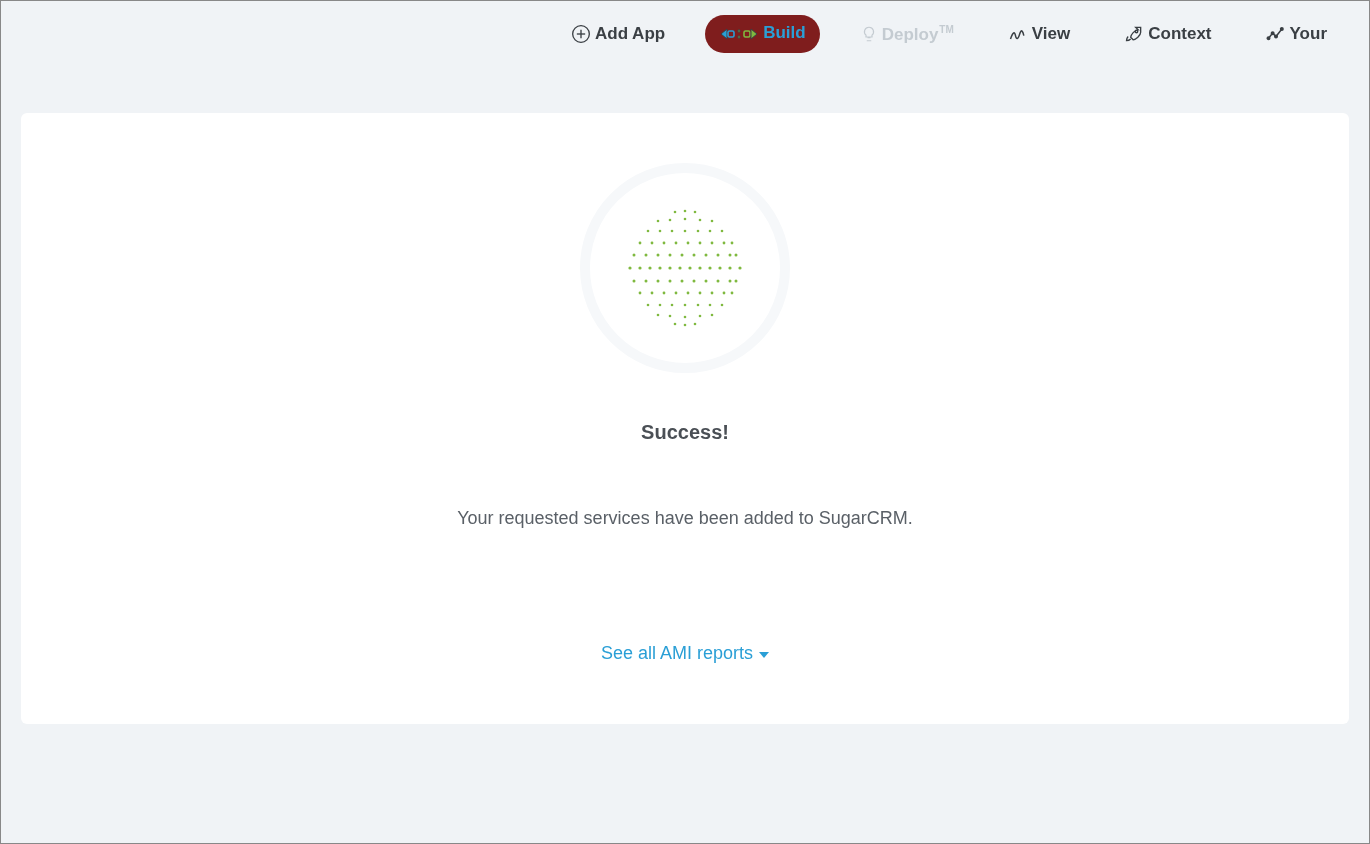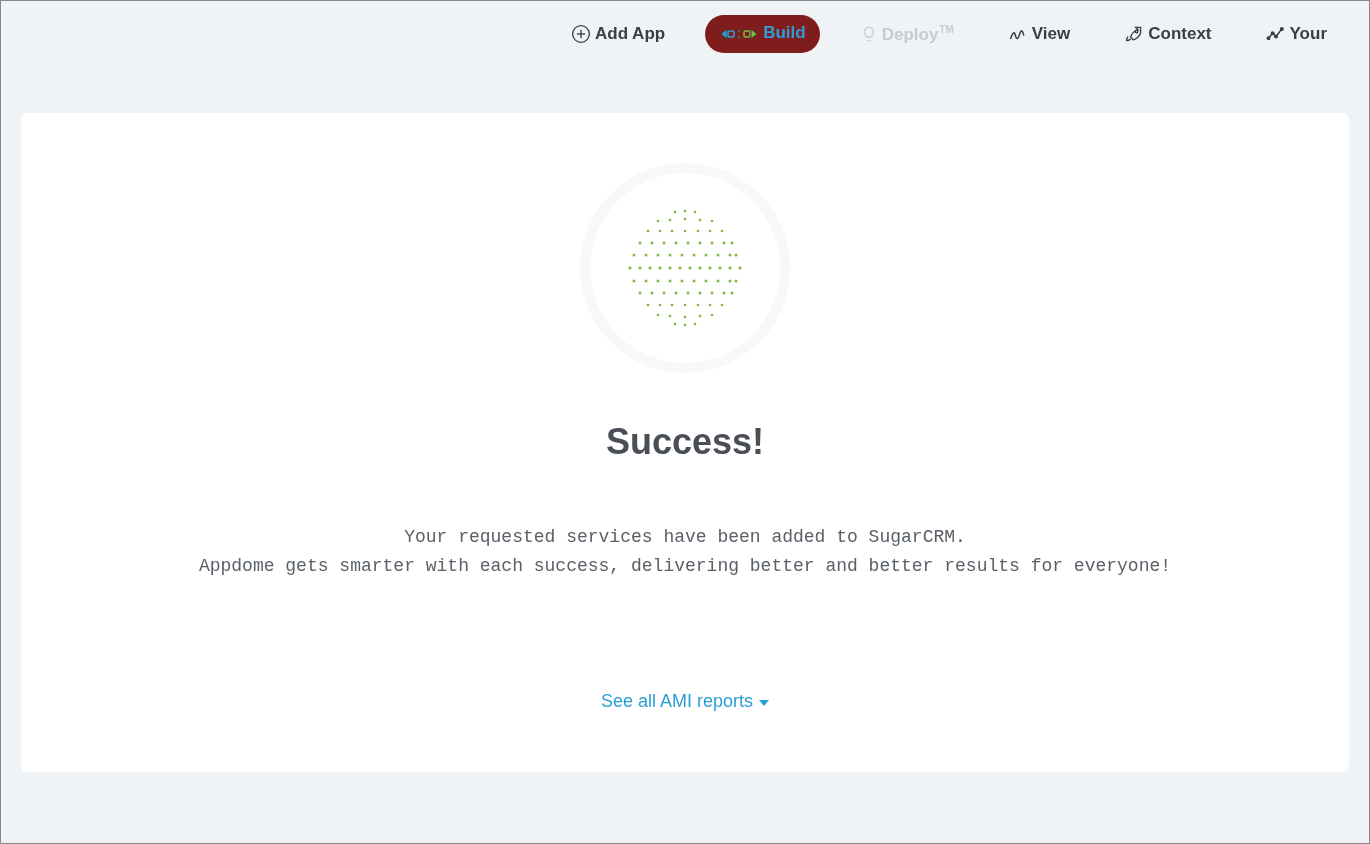--- a/index.html
+++ b/index.html
@@ -62,31 +62,30 @@
     border: 10px solid #f6f8fa;
     display: flex;
     align-items: center;
     justify-content: center;
   }
   .globe {
     width: 130px;
     height: 130px;
   }
   .success-title {
-    font-size: 36px;
+    font-size: 20px;
     font-weight: 600;
     color: #4a4f55;
     margin-bottom: 60px;
     margin-top: 48px;
   }
   .success-msg {
     font-size: 18px;
     color: #5a6067;
     line-height: 1.6;
-    font-family: Liberation Mono, monospace;
   }
   .reports-link {
     display: inline-flex;
     align-items: center;
     gap: 6px;
     margin-top: 110px;
     font-size: 18px;
     color: #2a9fd6;
     cursor: pointer;
   }
@@ -262,19 +261,18 @@
             <circle cx="65" cy="122" r="1.3"></circle>
             <circle cx="75" cy="121" r="1.3"></circle>
         </g>
       </g>
     </svg>
   </div>
 
   <h1 class="success-title">Success!</h1>
 
   <p class="success-msg">Your requested services have been added to SugarCRM.</p>
-  <p class="success-msg">Appdome gets smarter with each success, delivering better and better results for everyone!</p>
 
   <div class="reports-link">
     <span>See all AMI reports</span>
     <span class="caret-down"></span>
   </div>
 </div>
 
 </body></html>

